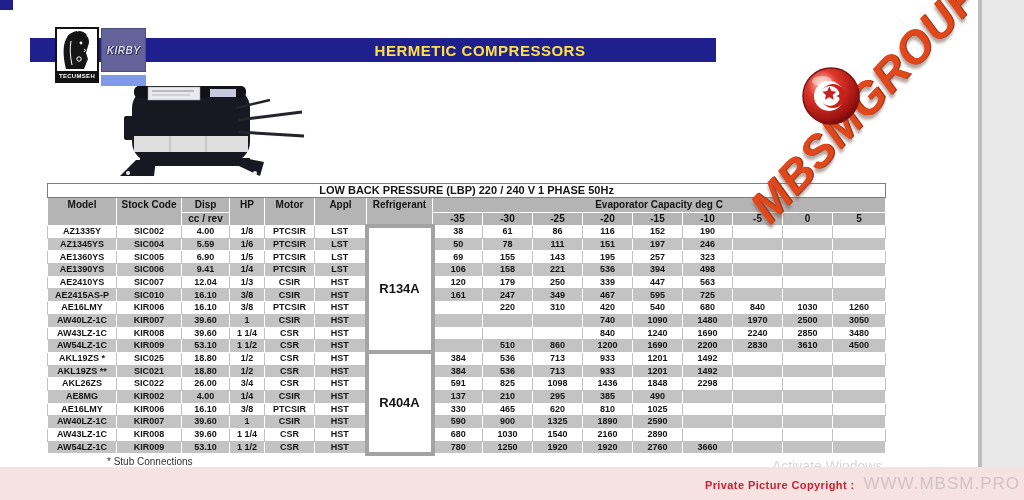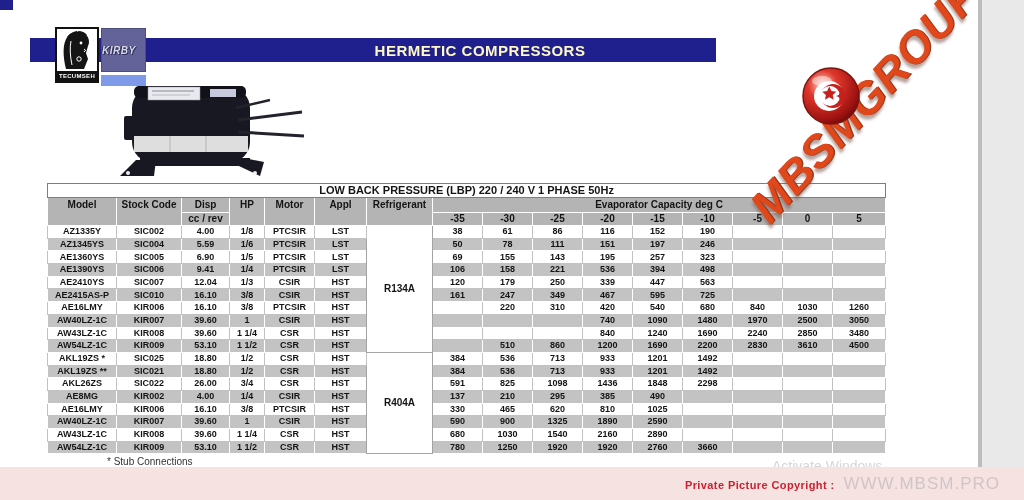--- a/index.html
+++ b/index.html
@@ -11,33 +11,33 @@
     overflow:hidden;
   }
 
   
   .corner-sq { position:absolute; left:0; top:0; width:13px; height:10px; background:#201f8e; }
 
   
   .banner { position:absolute; left:30px; top:38px; width:686px; height:24px; background:#201f8e; }
   .banner .banner-title {
     position:absolute; left:450px; top:50%; transform:translate(-50%,-50%);
-    color:#fef9c3; font-weight:bold; font-size:15px; letter-spacing:.5px; white-space:nowrap;
+    color:#fde047; font-weight:bold; font-size:15px; letter-spacing:.5px; white-space:nowrap;
   }
 
   
   .tec-logo { position:absolute; left:55px; top:27px; width:44px; height:56px;
     background:#ffffff; border:2px solid #111; display:flex; flex-direction:column; }
   .tec-art { flex:1; position:relative; overflow:hidden; }
   .tec-label { height:10px; background:#111; color:#fff; font-size:6px; font-weight:bold;
     text-align:center; line-height:10px; letter-spacing:.3px; }
 
   
   .kirby-logo { position:absolute; left:101px; top:28px; width:45px; height:44px;
-    background:#63639a; border:1px solid #4d4d7d; display:flex; align-items:center; }
+    background:#63639a; border:1px solid #4d4d7d; display:flex; align-items:center; justify-content:center; }
   .kirby-text { color:#d9d9ea; font-weight:bold; font-size:10px; letter-spacing:.5px; font-style:italic;
     text-shadow:1px 1px 0 #30305a, -1px 0 0 #30305a; }
   .kirby-bar { position:absolute; left:101px; top:75px; width:45px; height:11px; background:#7e9ae8; }
 
   
   .compressor { position:absolute; left:110px; top:80px; }
 
   
   .mbsm-watermark {
     position:absolute; left:700px; top:75px; width:330px; text-align:center;
@@ -49,21 +49,21 @@
   }
   .flag-sphere { position:absolute; left:800px; top:65px; z-index:4; }
 
   
   .right-panel { position:absolute; left:978px; top:0; width:46px; height:468px;
     background:#e9e9e9; border-left:4px solid #bdbdbd; }
 
   
   .pink-band { position:absolute; left:0; top:467px; width:1024px; height:33px;
     background:#f7e2e2; z-index:5; }
-  .copyright { position:absolute; right:24px; top:7px; display:flex; align-items:baseline; gap:9px; }
+  .copyright { position:absolute; right:4px; top:7px; display:flex; align-items:baseline; gap:9px; }
   .copyright-label { color:#cc2030; font-weight:bold; font-size:11px; letter-spacing:.4px; }
   .copyright-site { color:#cfc5c5; font-size:17px; letter-spacing:1px; }
 
   
   .activate-text { position:absolute; left:772px; top:458px; color:#cccccc; font-size:14px;
     z-index:1; opacity:.8; }
 
   
   .spec-table-wrap { position:absolute; left:47px; top:183px; width:838px; }
   table.spec { width:838px; border-collapse:collapse; table-layout:fixed;
@@ -72,21 +72,21 @@
     font-size:9px; font-weight:bold; color:#141414; text-align:center;
     line-height:1.05; padding:0; overflow:hidden; white-space:nowrap;
   }
   tr.title-row th { background:#ffffff; font-size:11px; height:14px; border:1px solid #7d7d7d; }
   tr.h1 th, tr.h2 th { background:#b4b4b4; border:1px solid #ffffff; font-size:10px; }
   tr.h1 { height:15px; } tr.h2 { height:13px; }
   tr.h1 th[rowspan] { vertical-align:top; padding-top:2px; }
   tbody tr { height:12.7px; }
   tbody td { border:1px solid #c2c2c2; background:#ffffff; }
   tbody tr.row-gray td { background:#c3c3c3; border-color:#ffffff; }
-  tbody td.refrigerant-cell { background:#ffffff !important; border:1px solid #a3a3a3; font-size:10px; }
+  tbody td.refrigerant-cell { background:#ffffff !important; border:4px solid #a3a3a3; font-size:13px; }
 
   .footnote { position:absolute; left:65px; top:456px; font-size:10px; color:#333;margin-left:42px; }
 </style>
 </head>
 <body>
 
 <div class="corner-sq"></div>
 
 <div class="banner">
   <span class="banner-title">HERMETIC COMPRESSORS</span>

